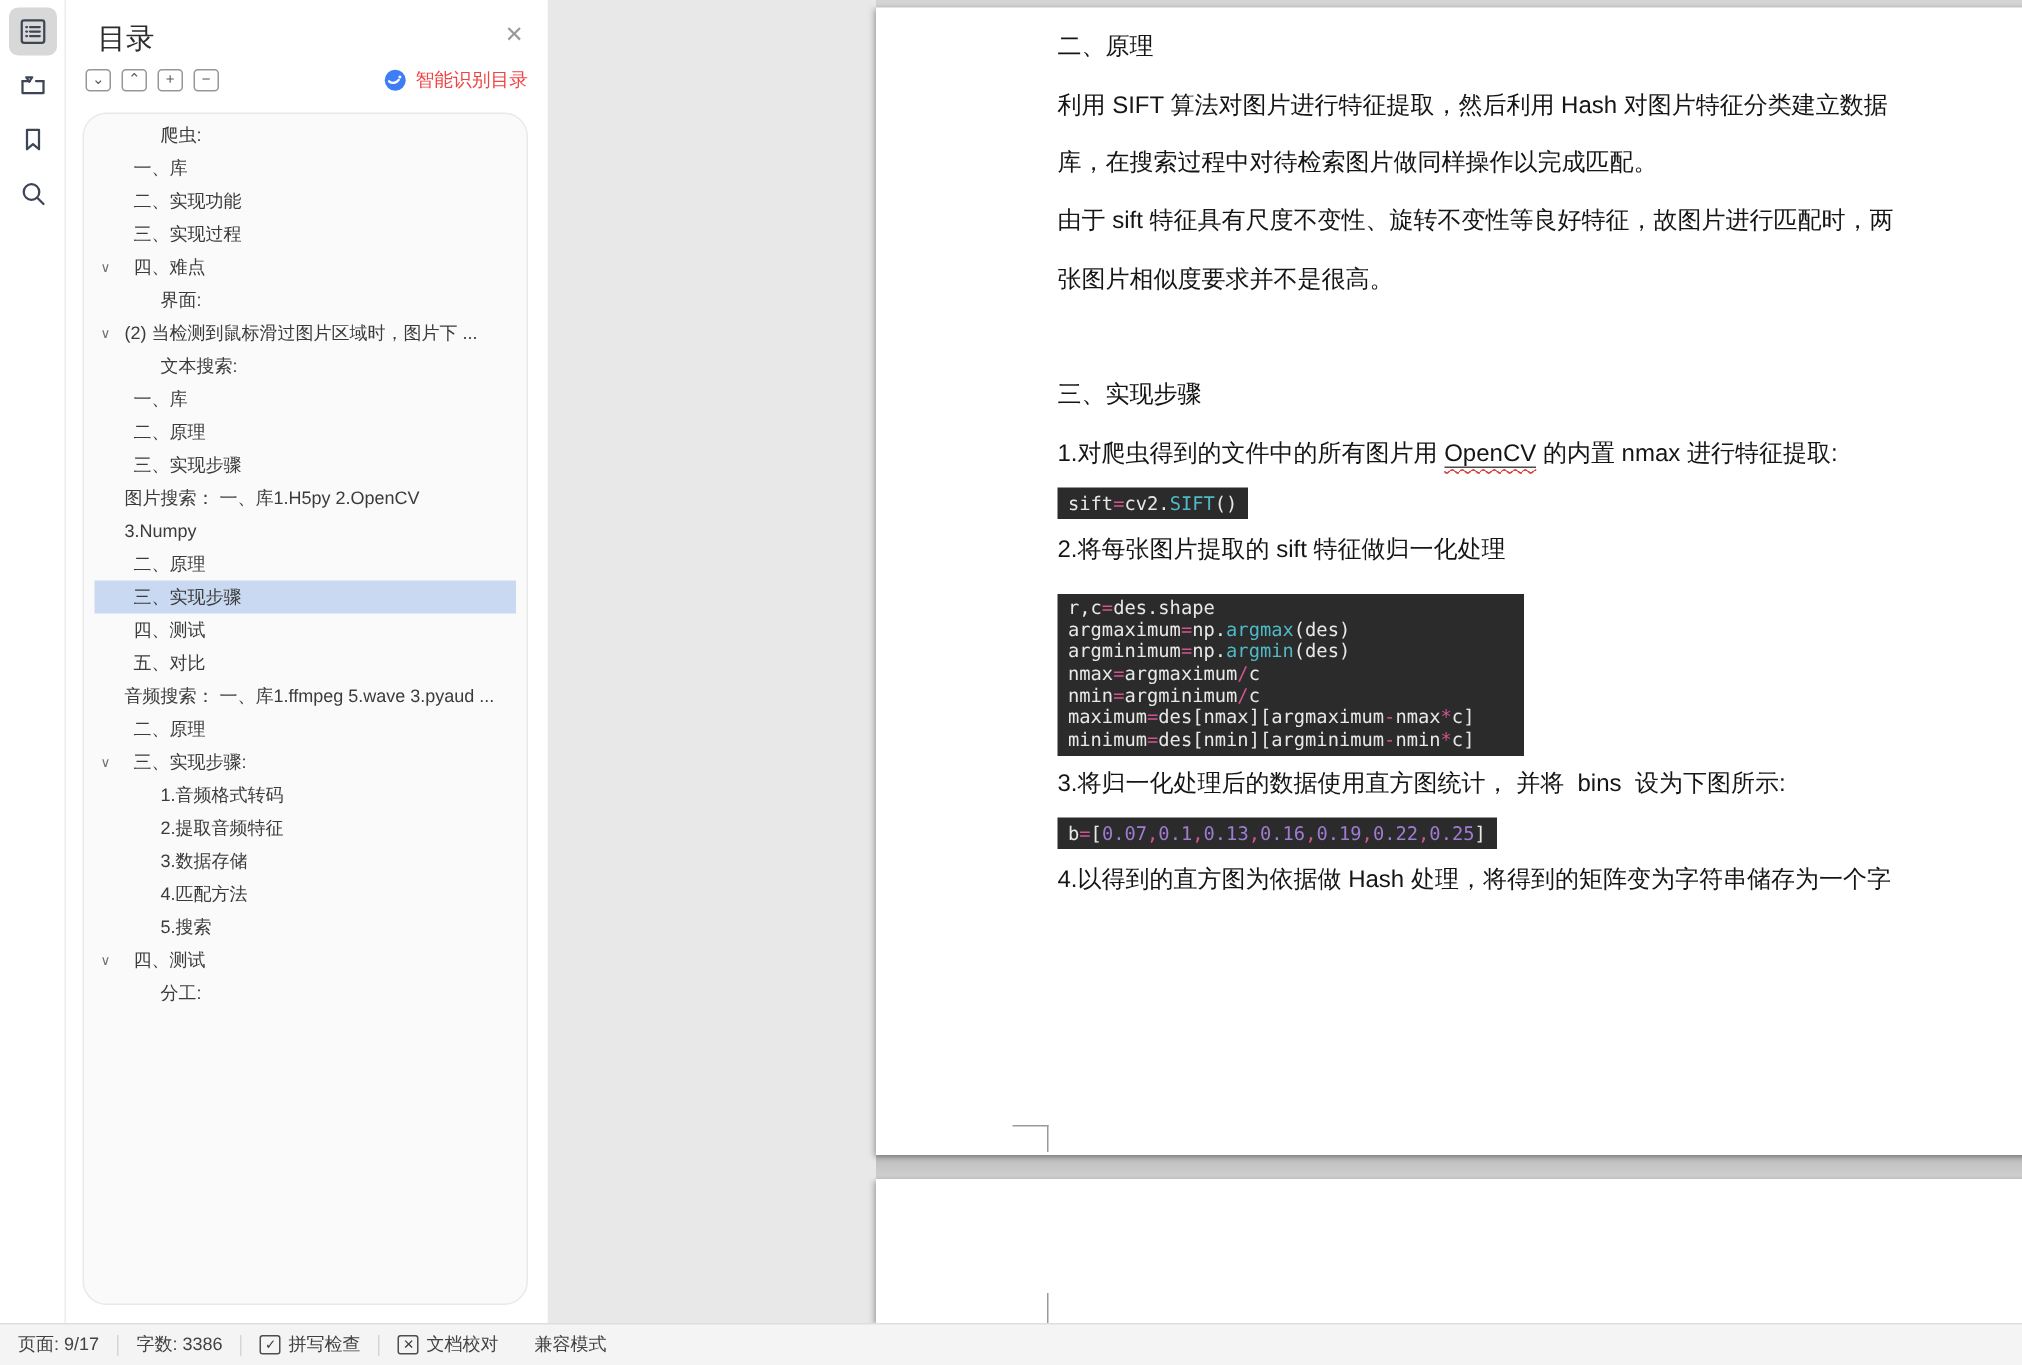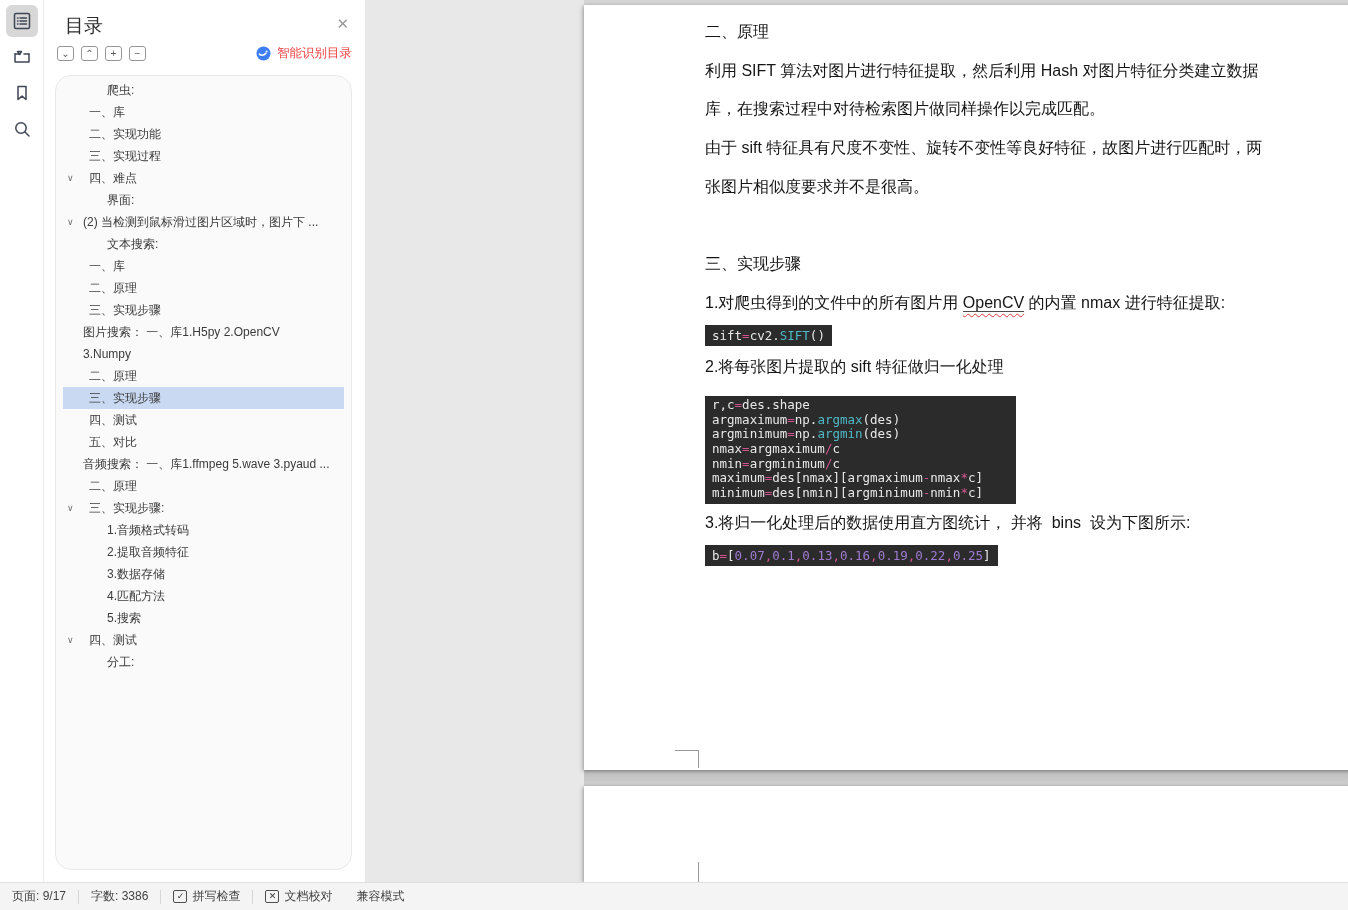--- a/index.html
+++ b/index.html
@@ -165,20 +165,21 @@
         <div class="doc-line"><span>由于 sift 特征具有尺度不变性、旋转不变性等良好特征，故图片进行匹配时，两</span></div>
         <div class="doc-line"><span>张图片相似度要求并不是很高。</span></div>
         <div class="doc-line"></div>
         <div class="doc-line"><span>三、实现步骤</span></div>
         <div class="doc-line"><span>1.对爬虫得到的文件中的所有图片用 </span><span class="spell">OpenCV</span><span> 的内置 nmax 进行特征提取:</span></div>
         <div class="code code-inline"><div><span>sift</span><span class="tk-op">=</span><span>cv2.</span><span class="tk-fn">SIFT</span><span>()</span></div></div>
         <div class="doc-line"><span>2.将每张图片提取的 sift 特征做归一化处理</span></div>
         <div class="code code-block"><div><span>r,c</span><span class="tk-op">=</span><span>des.shape</span></div><div><span>argmaximum</span><span class="tk-op">=</span><span>np.</span><span class="tk-fn">argmax</span><span>(des)</span></div><div><span>argminimum</span><span class="tk-op">=</span><span>np.</span><span class="tk-fn">argmin</span><span>(des)</span></div><div><span>nmax</span><span class="tk-op">=</span><span>argmaximum</span><span class="tk-op">/</span><span>c</span></div><div><span>nmin</span><span class="tk-op">=</span><span>argminimum</span><span class="tk-op">/</span><span>c</span></div><div><span>maximum</span><span class="tk-op">=</span><span>des[nmax][argmaximum</span><span class="tk-op">-</span><span>nmax</span><span class="tk-op">*</span><span>c]</span></div><div><span>minimum</span><span class="tk-op">=</span><span>des[nmin][argminimum</span><span class="tk-op">-</span><span>nmin</span><span class="tk-op">*</span><span>c]</span></div></div>
         <div class="doc-line"><span>3.将归一化处理后的数据使用直方图统计， 并将  bins  设为下图所示:</span></div>
         <div class="code code-inline"><div><span>b</span><span class="tk-op">=</span><span>[</span><span class="tk-num">0.07</span><span class="tk-op">,</span><span class="tk-num">0.1</span><span class="tk-op">,</span><span class="tk-num">0.13</span><span class="tk-op">,</span><span class="tk-num">0.16</span><span class="tk-op">,</span><span class="tk-num">0.19</span><span class="tk-op">,</span><span class="tk-num">0.22</span><span class="tk-op">,</span><span class="tk-num">0.25</span><span>]</span></div></div>
+        <div class="doc-line"><span>4.以得到的直方图为依据做 Hash 处理，将得到的矩阵变为字符串储存为一个字</span></div>
       </div>
   </div>
 
   <div class="page page10"></div>
 
   <div class="mark-bl"></div>
   <div class="mark-tl"></div>
 </div>
 
 <div class="status">

